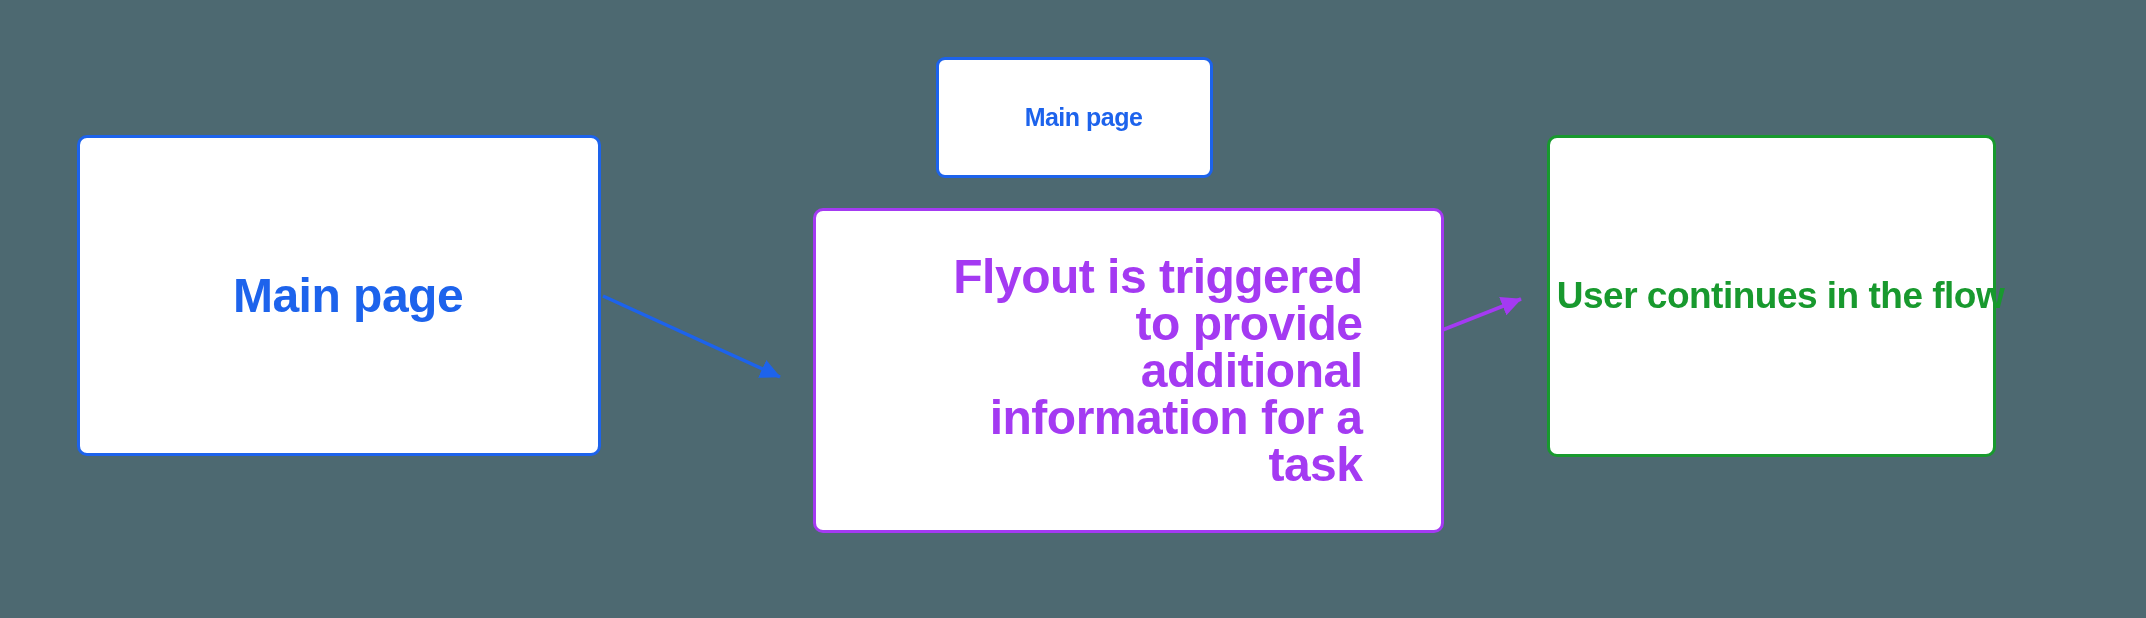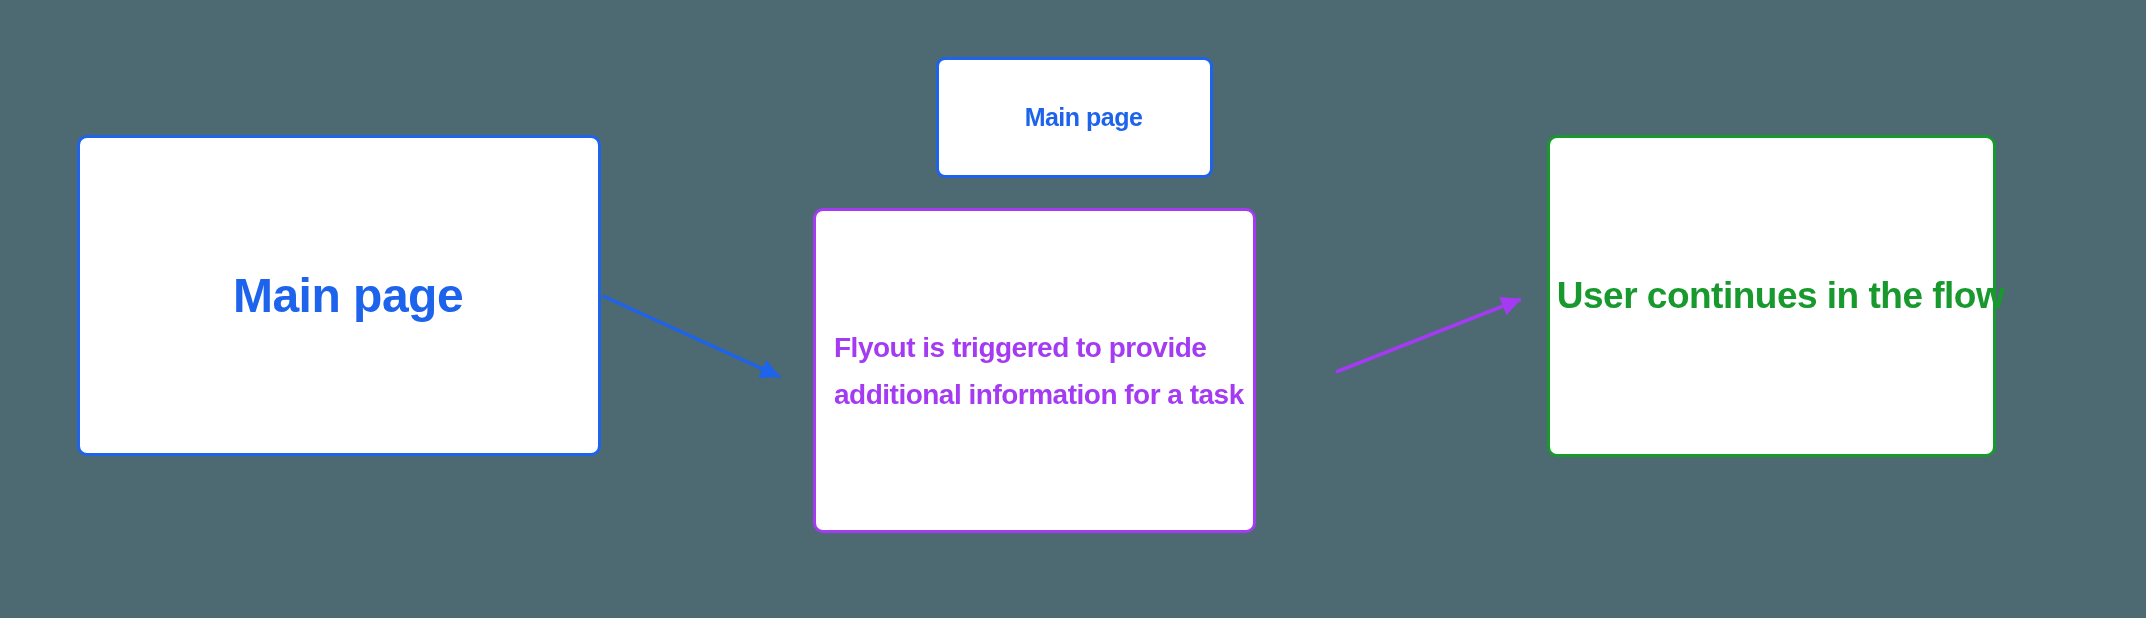--- a/index.html
+++ b/index.html
@@ -20,43 +20,43 @@
     width:2146px; height:618px;
     background:var(--bg);
   }
   .node{
     position:absolute;
     background:var(--node-bg);
     border-radius:10px;
     display:flex;
     align-items:center;
     justify-content:center;
-    text-align:left;
+    text-align:right;
     font-weight:700;
     letter-spacing:-0.5px;
     padding-left:18px;
   }
   .node-main-large{
     left:77px; top:135px; width:524px; height:321px;
     border:3px solid var(--blue);
     color:var(--blue);
     font-size:48px;
   }
   .node-main-small{
     left:936px; top:57px; width:277px; height:121px;
     border:3px solid var(--blue);
     border-radius:9px;
     color:var(--blue);
     font-size:25px;
   }
   .node-flyout{
-    left:813px; top:208px; width:443px; height:325px;
+    left:813px; top:208px; width:631px; height:325px;
     border:3px solid var(--purple);
     color:var(--purple);
-    font-size:28px;
+    font-size:48px;
     line-height:47px;
   }
   .node-flyout .node-label{
     max-width:450px;
   }
   .node-green{
     left:1547px; top:135px; width:449px; height:322px;
     border:3px solid var(--green);
     color:var(--green);
     font-size:37px;

